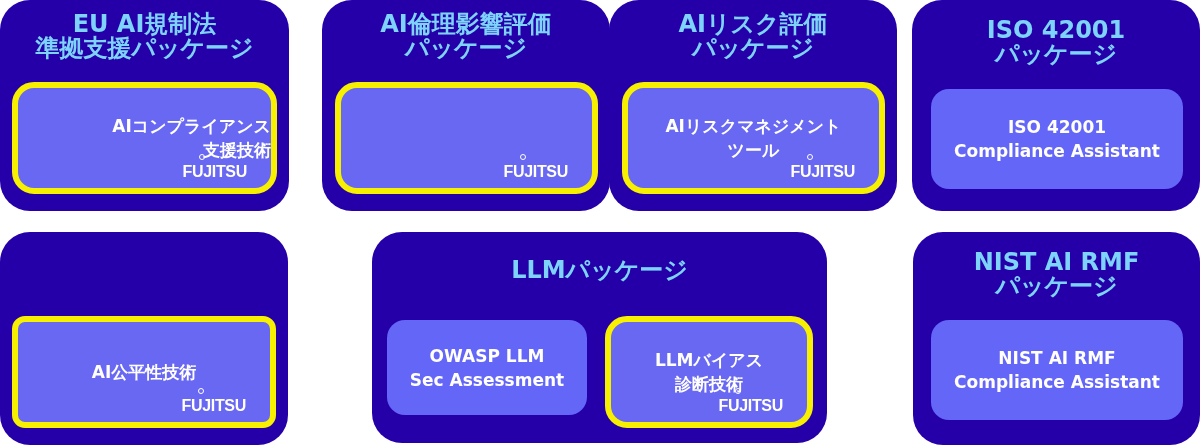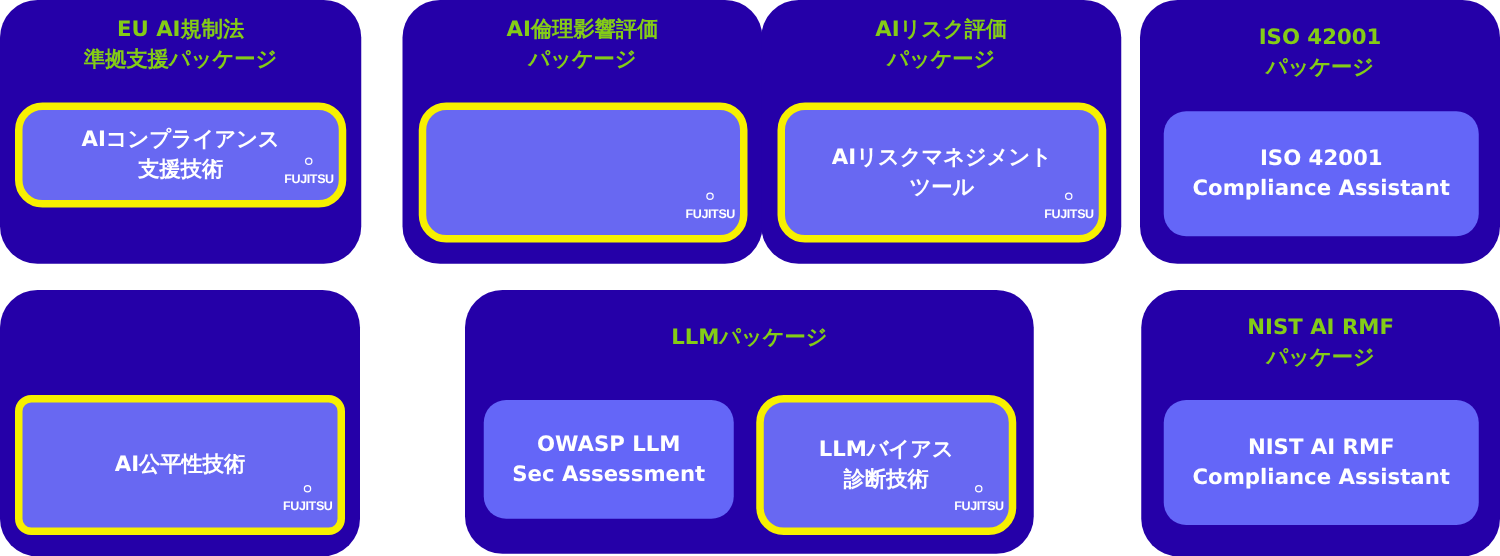--- a/index.html
+++ b/index.html
@@ -1,40 +1,40 @@
 <!DOCTYPE html>
 <html><head>
   <meta charset="utf-8">
   <style>
     html, body { margin: 0; padding: 0; background: #ffffff; }
     body { width: 1200px; height: 445px; position: relative; overflow: hidden;
            font-family: "DejaVu Sans", "Liberation Sans", sans-serif; }
     .pkg { position: absolute; background: #2500a8; border-radius: 30px; box-sizing: border-box; }
-    .pkg-title { position: absolute; left: 0; right: 0; text-align: center; color: #84cc16;
-                 font-weight: bold; font-size: 17px; line-height: 24px; }
+    .pkg-title { position: absolute; left: 0; right: 0; text-align: center; color: #7dd3fc;
+                 font-weight: bold; font-size: 24px; line-height: 24px; }
     .pkg-title span { display: block; }
     .tech { position: absolute; background: #6466f8; border-radius: 18px; box-sizing: border-box;
             display: flex; flex-direction: column; align-items: center; justify-content: center;
             color: #ffffff; font-weight: bold; font-size: 17px; line-height: 24px; text-align: center; }
     .tech.fujitsu { border: 6px solid #f7f000; border-radius: 22px; background: #6868f2; }
     .tech span.line { display: block; }
-    .logo { position: absolute; right: 4px; bottom: 4px; color: #ffffff; font-weight: bold;
-            font-size: 10px; letter-spacing: -0.3px; font-family: "Liberation Sans", sans-serif; }
+    .logo { position: absolute; right: 24px; bottom: 4px; color: #ffffff; font-weight: bold;
+            font-size: 16px; letter-spacing: -0.3px; font-family: "Liberation Sans", sans-serif; }
     .logo .dot { position: absolute; left: 17px; top: -6px; width: 6px; height: 6px;
                  border: 1.5px solid #ffffff; border-radius: 50%; box-sizing: border-box; }
   </style>
 </head>
 <body>
 
 <div class="pkg" style="left:0;top:0;width:289px;height:211px;">
   <div class="pkg-title" style="top:12px;">
     <span>EU AI規制法</span>
     <span>準拠支援パッケージ</span>
   </div>
-  <div class="tech fujitsu" style="left:12px;top:82px;width:265px;height:84px;">
+  <div class="tech fujitsu" style="left:12px;top:82px;width:265px;height:112px;align-items:flex-end;">
     <span class="line">AIコンプライアンス</span>
     <span class="line">支援技術</span>
     <span class="logo"><span class="dot"></span><span>FUJITSU</span></span>
   </div>
 </div>
 
 <div class="pkg" style="left:305px;top:0;width:288px;height:211px;margin-left:17px;">
   <div class="pkg-title" style="top:12px;">
     <span>AI倫理影響評価</span>
     <span>パッケージ</span>

